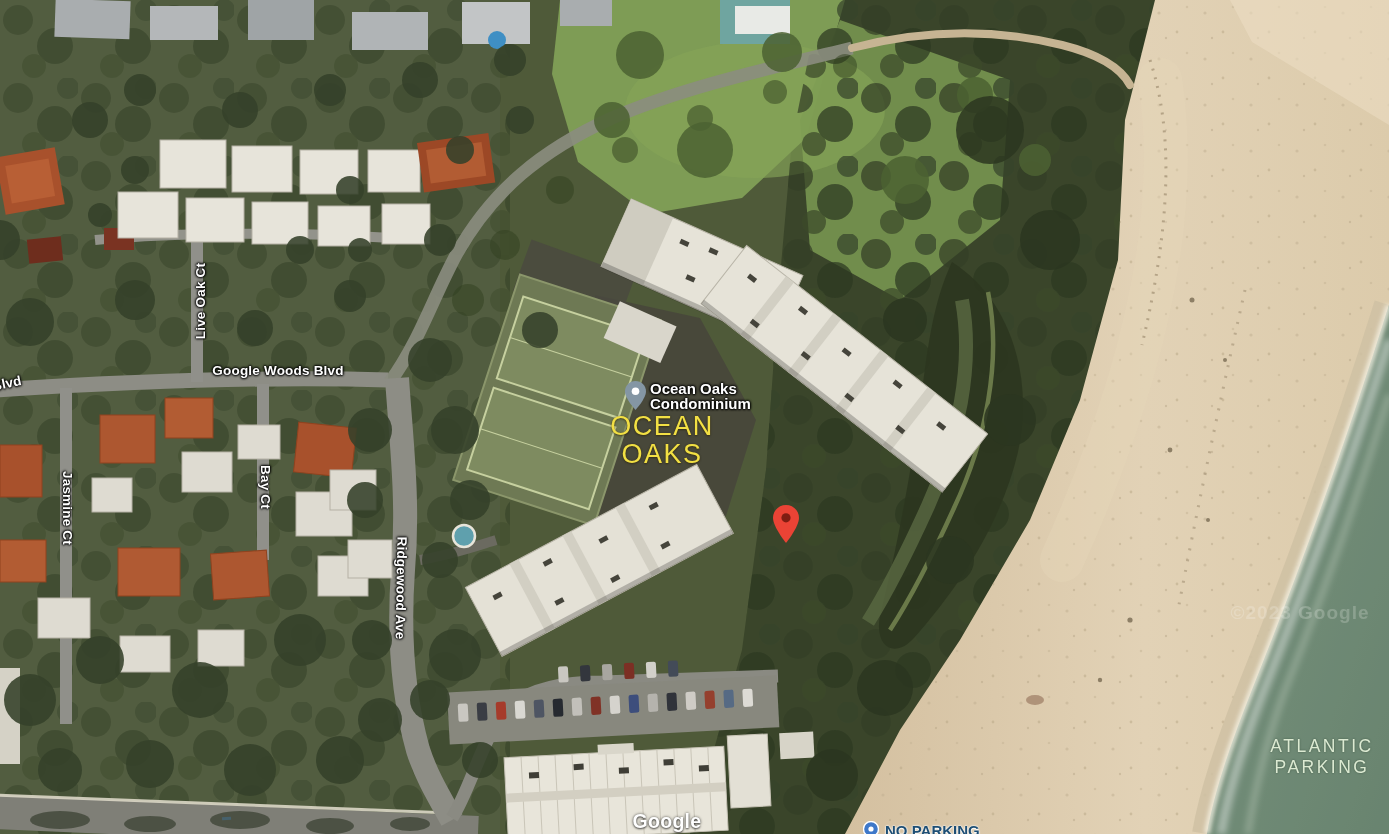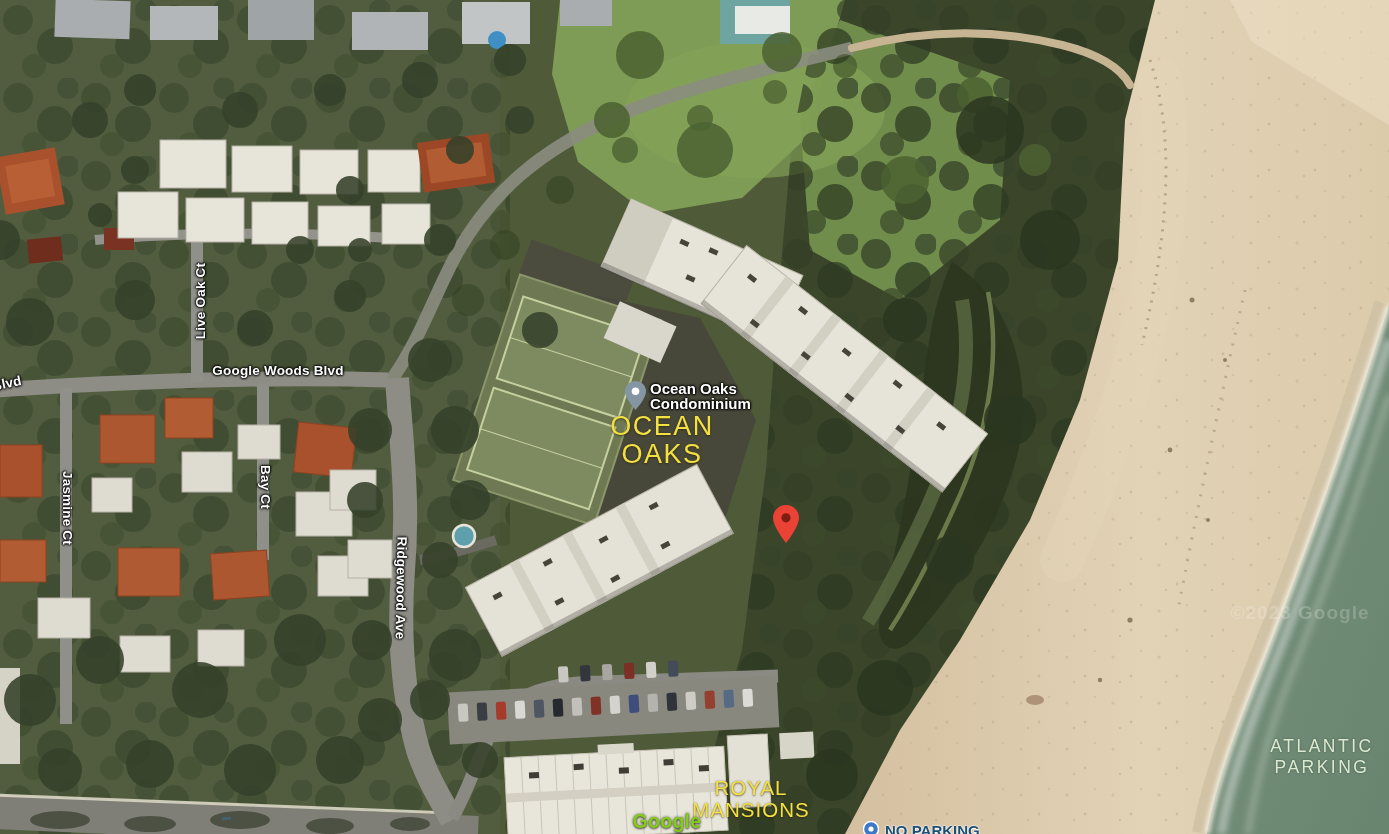--- a/index.html
+++ b/index.html
@@ -16,21 +16,21 @@
   .pin-lbl{font-size:16.5px;line-height:18px;font-weight:700;}
   .area-lbl{color:var(--c-area_label_yellow,#f2e044);font-weight:400;
     text-shadow:0 1px 2px rgba(45,35,0,.55),0 0 2px rgba(45,35,0,.4);}
   .area-oceanoaks{font-size:27px;line-height:28px;letter-spacing:1.5px;transform:translateX(-50%);text-align:center;margin-left:44px;}
   .area-royal{font-size:20.5px;line-height:22px;letter-spacing:1px;transform:translateX(-50%);text-align:center;}
   .water-lbl{color:var(--c-water_label,#dcead2);font-size:17.5px;line-height:21px;letter-spacing:2.5px;font-weight:500;
     transform:translateX(-50%);text-align:center;text-shadow:0 0 2px rgba(25,45,30,.55);}
   .v-rot{transform:translate(-50%,-50%) rotate(90deg);transform-origin:center;}
   .v-rot-ccw{transform:translate(-50%,-50%) rotate(-90deg);transform-origin:center;}
   .google-logo{font-size:19.5px;font-weight:700;letter-spacing:.3px;transform:translateX(-50%);
-    color:#84cc16;text-shadow:0 0 3px rgba(0,0,0,.6),0 1px 2px rgba(0,0,0,.55);}
+    color:#ffffff;text-shadow:0 0 3px rgba(0,0,0,.6),0 1px 2px rgba(0,0,0,.55);}
   .watermark{font-size:19px;font-weight:700;letter-spacing:1px;color:rgba(250,252,245,.22);transform:translateX(-50%);}
   .partial-poi-text{font-size:15px;font-weight:700;color:#1d4e74;
     text-shadow:0 0 2px #fff,0 0 2px #fff,0 1px 1px #fff;}
   .pin-wrap{position:absolute;line-height:0;}
 </style>
 </head>
 <body>
 
 <div class="viewport">
 
@@ -407,24 +407,20 @@
     </svg>
   </div>
 
   <div class="lbl road-lbl halo" style="left:278px;top:363px;transform:translateX(-50%);">Google Woods Blvd</div>
   <div class="lbl road-lbl halo" style="left:-8px;top:379px;transform:rotate(-12deg);transform-origin:left center;">Blvd</div>
   <div class="lbl road-lbl halo v-rot-ccw" style="left:200px;top:301px;">Live Oak Ct</div>
   <div class="lbl road-lbl halo v-rot" style="left:67px;top:508px;">Jasmine Ct</div>
   <div class="lbl road-lbl halo v-rot" style="left:265px;top:487px;">Bay Ct</div>
   <div class="lbl road-lbl halo" style="left:401px;top:588px;transform:translate(-50%,-50%) rotate(91deg);">Ridgewood Ave</div>
 
-  <div class="lbl area-lbl area-royal" style="left:751px;top:777px;">
-    <div>ROYAL</div>
-    <div>MANSIONS</div>
-  </div>
 
   <div class="lbl water-lbl" style="left:1322px;top:736px;">
     <div>ATLANTIC</div>
     <div>PARKING</div>
   </div>
 
   <div class="pin-wrap" style="left:863px;top:821px;">
     <svg width="16" height="16" viewBox="0 0 16 16">
       <circle cx="8" cy="8" r="7.5" fill="#3e78c9" stroke="#fff" stroke-width="1.4"></circle>
       <circle cx="8" cy="8" r="2.6" fill="#fff"></circle>

